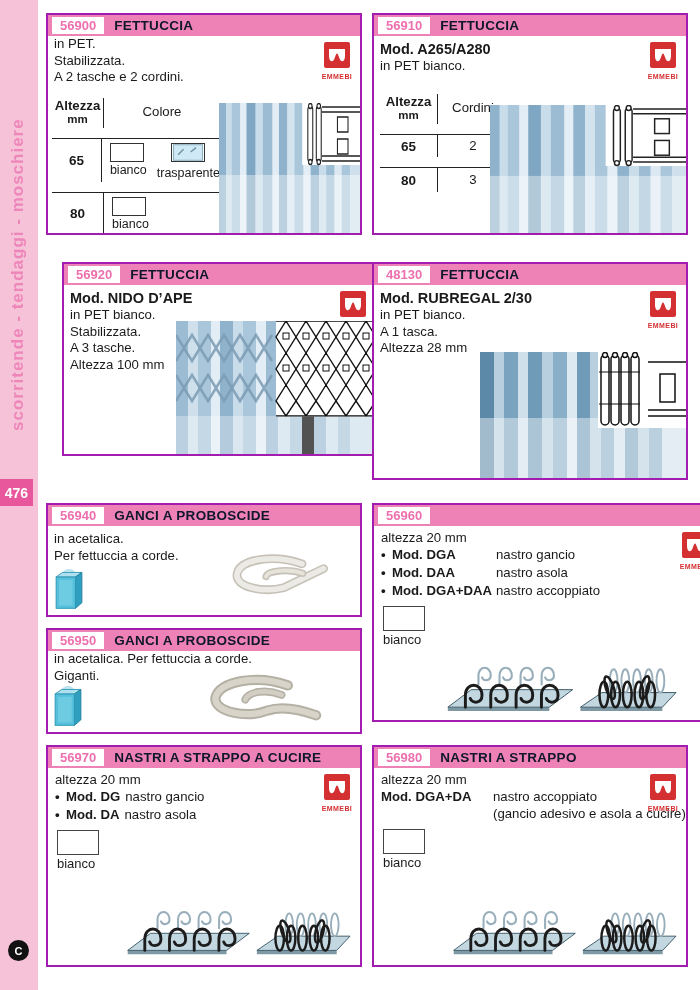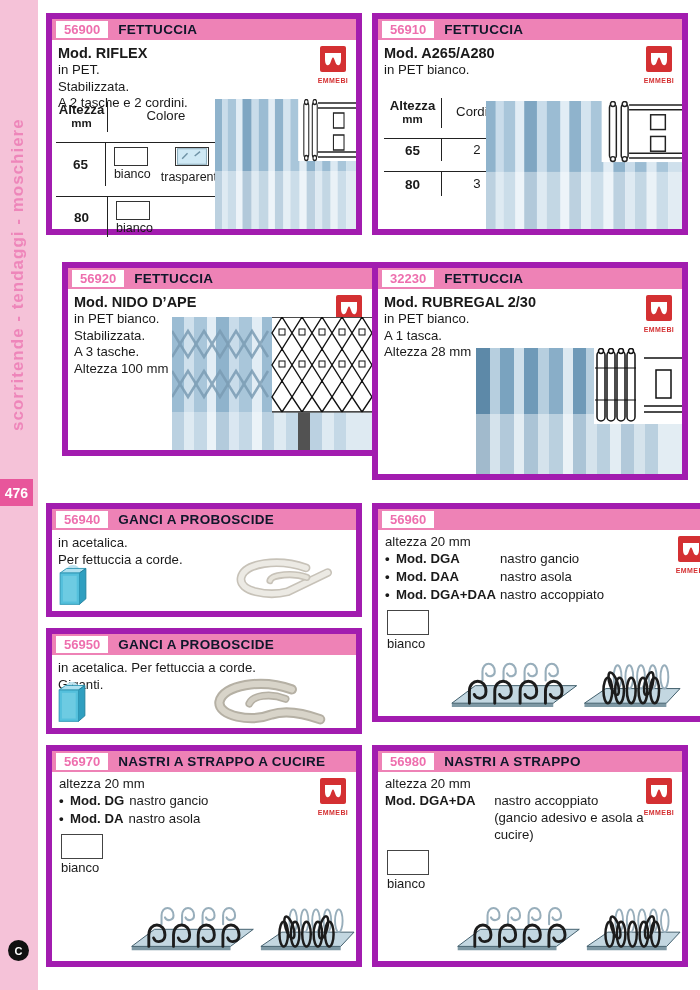--- a/index.html
+++ b/index.html
@@ -19,21 +19,21 @@
     position:absolute;left:0;top:479px;width:33px;height:27px;background:#e8569b;
     color:#fff;font-weight:bold;font-size:14px;
     display:flex;align-items:center;justify-content:flex-end;padding-right:5px;box-sizing:border-box;padding-left:28px;
   }
   .copy-circle{
     position:absolute;left:8px;top:940px;width:21px;height:21px;border-radius:50%;
     background:#111;color:#fff;font-weight:bold;font-size:11px;
     display:flex;align-items:center;justify-content:center;
   }
   
-  .box{position:absolute;background:#fff;border:6px solid #a21caf;box-sizing:border-box;}
+  .box{position:absolute;background:#fff;border:2px solid #a21caf;box-sizing:border-box;}
   .box-header{height:21px;background:#ee82b6;display:flex;align-items:center;}
   .code-chip{background:#fff;color:#ee6fae;font-weight:bold;font-size:13px;
     padding:0 8px;margin-left:4px;height:17px;line-height:17px;}
   .cat-label{color:#0f172a;font-weight:bold;font-size:13.5px;margin-left:10px;letter-spacing:.3px;white-space:nowrap;}
   .box-body{position:absolute;left:0;right:0;top:21px;bottom:0;}
   .model{font-weight:bold;font-size:14.5px;margin:5px 0 1px 6px;}
   .tline{font-size:13.2px;line-height:16.5px;margin-left:6px;}
   
   .logo{position:absolute;top:6px;right:5px;width:36px;text-align:center;}
   .logo-text{color:#d43032;font-weight:bold;font-size:7px;letter-spacing:.4px;margin-top:1px;}
@@ -69,21 +69,20 @@
 </div>
 <div class="page-tab">476</div>
 <div class="copy-circle">C</div>
 
 <div class="box" style="left:46px;top:13px;width:316px;height:222px">
   <div class="box-header">
     <span class="code-chip">56900</span>
     <span class="cat-label">FETTUCCIA</span>
   </div>
   <div class="box-body">
-    <div class="model">Mod. RIFLEX</div>
     <div class="tline">in PET.</div>
     <div class="tline">Stabilizzata.</div>
     <div class="tline">A 2 tasche e 2 cordini.</div>
     <div class="logo">
       <svg width="26" height="26" viewBox="0 0 26 26">
         <rect width="26" height="26" rx="2" fill="#d43032"></rect>
         <path d="M5,7 H21 V14 C21,20 17,21 15.5,16.5 C14.5,13.5 13.8,11.5 13,11.5 C12.2,11.5 11.5,13.5 10.5,16.5 C9,21 5,20 5,14 Z" fill="#fff"></path>
       </svg>
       <div class="logo-text">EMMEBI</div>
     </div>
@@ -300,21 +299,21 @@
         </g>
         <path d="M100,0 H200 M100,95 H200" stroke="#111" stroke-width="1.6"></path>
       </g>
       <rect y="95" width="200" height="38" fill="#ffffff" opacity="0.32"></rect>
     </svg>
   </div>
 </div>
 
 <div class="box" style="left:372px;top:262px;width:316px;height:218px">
   <div class="box-header">
-    <span class="code-chip">32230</span>
+    <span class="code-chip">48130</span>
     <span class="cat-label">FETTUCCIA</span>
   </div>
   <div class="box-body">
     <div class="model">Mod. RUBREGAL 2/30</div>
     <div class="tline">in PET bianco.</div>
     <div class="tline">A 1 tasca.</div>
     <div class="tline">Altezza 28 mm</div>
     <div class="logo">
       <svg width="26" height="26" viewBox="0 0 26 26">
         <rect width="26" height="26" rx="2" fill="#d43032"></rect>
@@ -386,21 +385,21 @@
     </svg>
   </div>
 </div>
 
 <div class="box" style="left:46px;top:628px;width:316px;height:106px">
   <div class="box-header">
     <span class="code-chip">56950</span>
     <span class="cat-label">GANCI A PROBOSCIDE</span>
   </div>
   <div class="box-body">
-    <div class="tline" style="margin-top:5px">in acetalica. Per fettuccia a corde.</div>
+    <div class="tline" style="">in acetalica. Per fettuccia a corde.</div>
     <div class="tline">Giganti.</div>
     <svg class="abs" style="left:3px;bottom:3px" width="34" height="46" viewBox="0 0 36 50">
       <path d="M12,10 C12,3 24,3 24,10" stroke="#bfe4f0" stroke-width="3" fill="none"></path>
       <polygon points="4,12 11,7 32,7 25,12" fill="#aee0ef" stroke="#2e96b4" stroke-width="1"></polygon>
       <polygon points="25,12 32,7 32,40 25,46" fill="#2f9fc0" stroke="#22809c" stroke-width="1"></polygon>
       <rect x="4" y="12" width="21" height="34" fill="#54c0dc" stroke="#2e96b4"></rect>
       <rect x="7" y="15" width="15" height="28" fill="#7fd2e6" opacity="0.6"></rect>
     </svg>
     <svg class="abs" style="left:158px;top:22px" width="118" height="50" viewBox="0 0 150 60">
       <path d="M104,14 C66,0 16,8 12,30 C10,48 52,56 78,46 C96,40 118,44 140,52" stroke="#b5b0a4" stroke-width="13" fill="none" stroke-linecap="round"></path>

